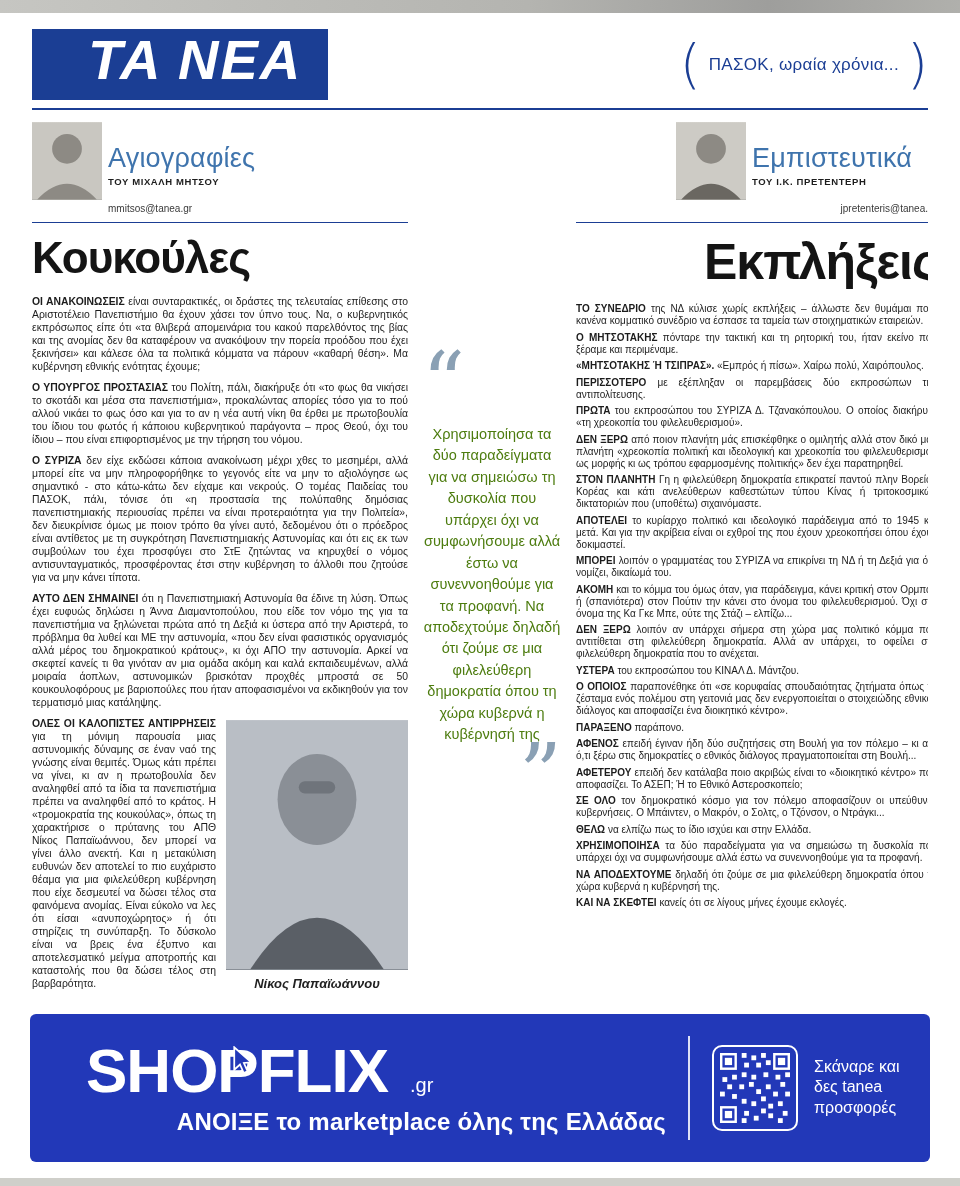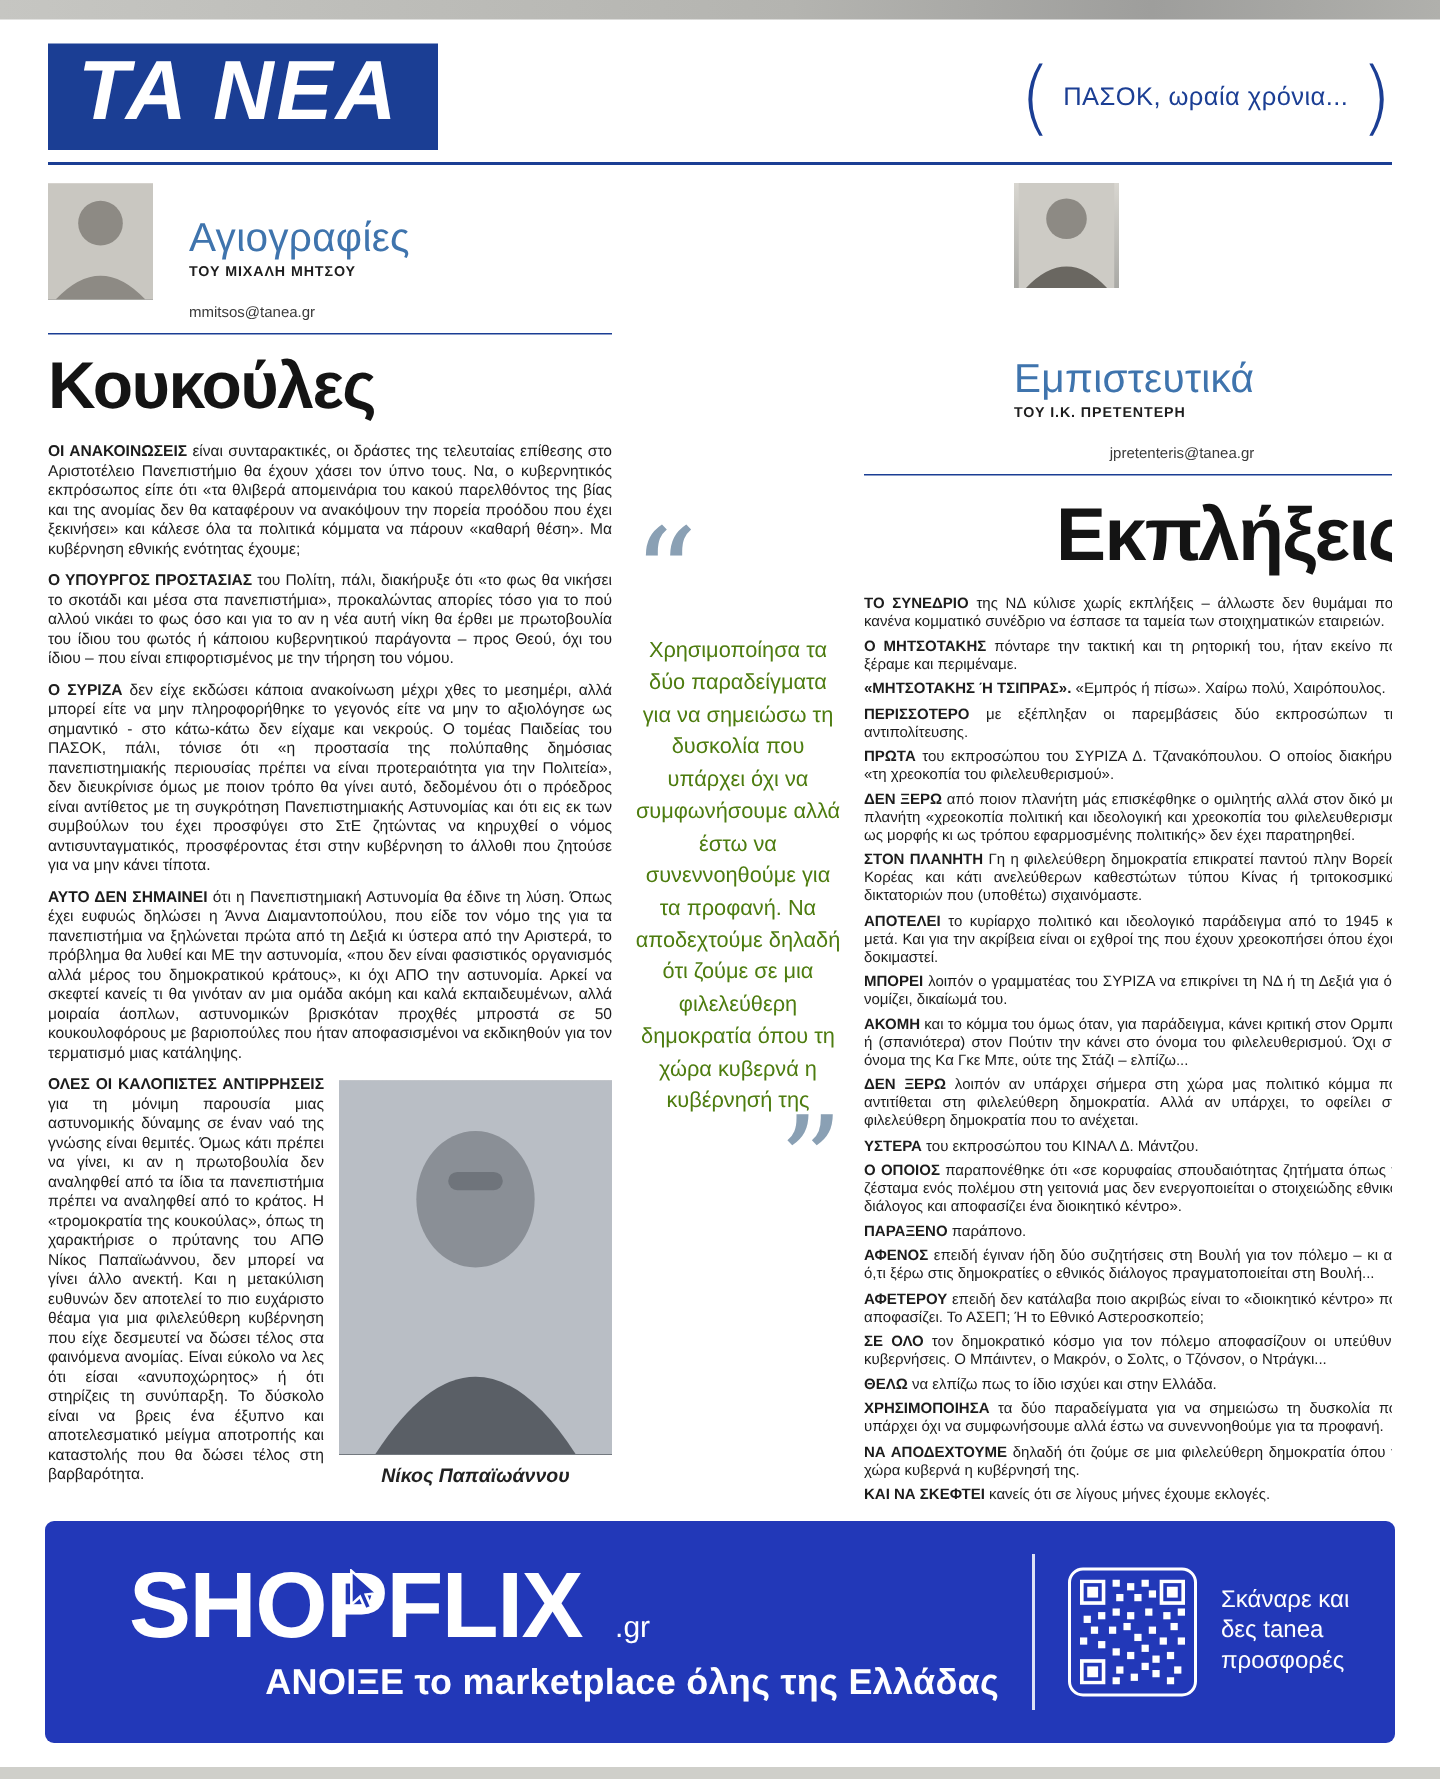--- a/index.html
+++ b/index.html
@@ -11,31 +11,31 @@
     overflow:hidden;
     position:relative;
   }
   .scan-top { height:13px; background:linear-gradient(90deg,#c6c6c2,#b4b4b0 55%,#9e9e9c 80%,#b0b0ac); }
   .scan-bottom { position:absolute; bottom:0; left:0; right:0; height:8px; background:#cfcfca; }
   .page { padding:0 32px; }
 
   
   .masthead-row { display:flex; justify-content:space-between; align-items:flex-start; padding:16px 0 8px; }
   .logo-box { background:#1b3e94; padding:0 26px 8px 20px; }
-  .logo-text { color:#fff; font-size:56px; font-weight:bold; font-style:italic; letter-spacing:2px; line-height:1.12; }
+  .logo-text { color:#fff; font-size:56px; font-weight:bold; font-style:italic; letter-spacing:2px; line-height:1.12;margin-left:36px; }
   .kicker { display:flex; align-items:center; color:#1b3e94; margin-top:16px; }
   .paren { font-size:54px; font-weight:300; line-height:.75; font-family:"DejaVu Sans",sans-serif; }
   .kicker-text { font-size:17px; margin:0 8px; letter-spacing:.3px; }
   .header-rule { border-top:2px solid #1b3e94; }
 
   
   .columns { display:grid; grid-template-columns:376px 140px 1fr; column-gap:14px; padding-top:12px; height:892px; overflow:hidden; }
 
-  .colhead { display:flex; gap:24px; align-items:flex-start; }
-  .colhead.right-head { margin-left:100px;flex-direction:column; }
+  .colhead { display:flex; gap:6px; align-items:flex-start; }
+  .colhead.right-head { margin-left:100px; }
   .head-photo { width:70px; height:78px; flex:0 0 70px; background:linear-gradient(#d8d6d0,#a9a9a5); overflow:hidden; }
   .head-photo svg { width:100%; height:100%; }
   .name-block { padding-top:22px; flex:1; }
   .col-name { color:#3f74ad; font-size:27px; letter-spacing:.2px; line-height:1.05; }
   .byline { font-size:9.5px; font-weight:bold; letter-spacing:.6px; color:#1d1d1d; margin-top:4px; }
   .email { font-size:10px; color:#3a3a3a; margin-top:16px; }
   .email.right { text-align:right; }
   .col-rule { border-top:1.5px solid #1b3e94; margin-top:8px; }
 
   .headline { font-weight:bold; color:#141414; letter-spacing:-1px; margin:10px 0 12px; }

